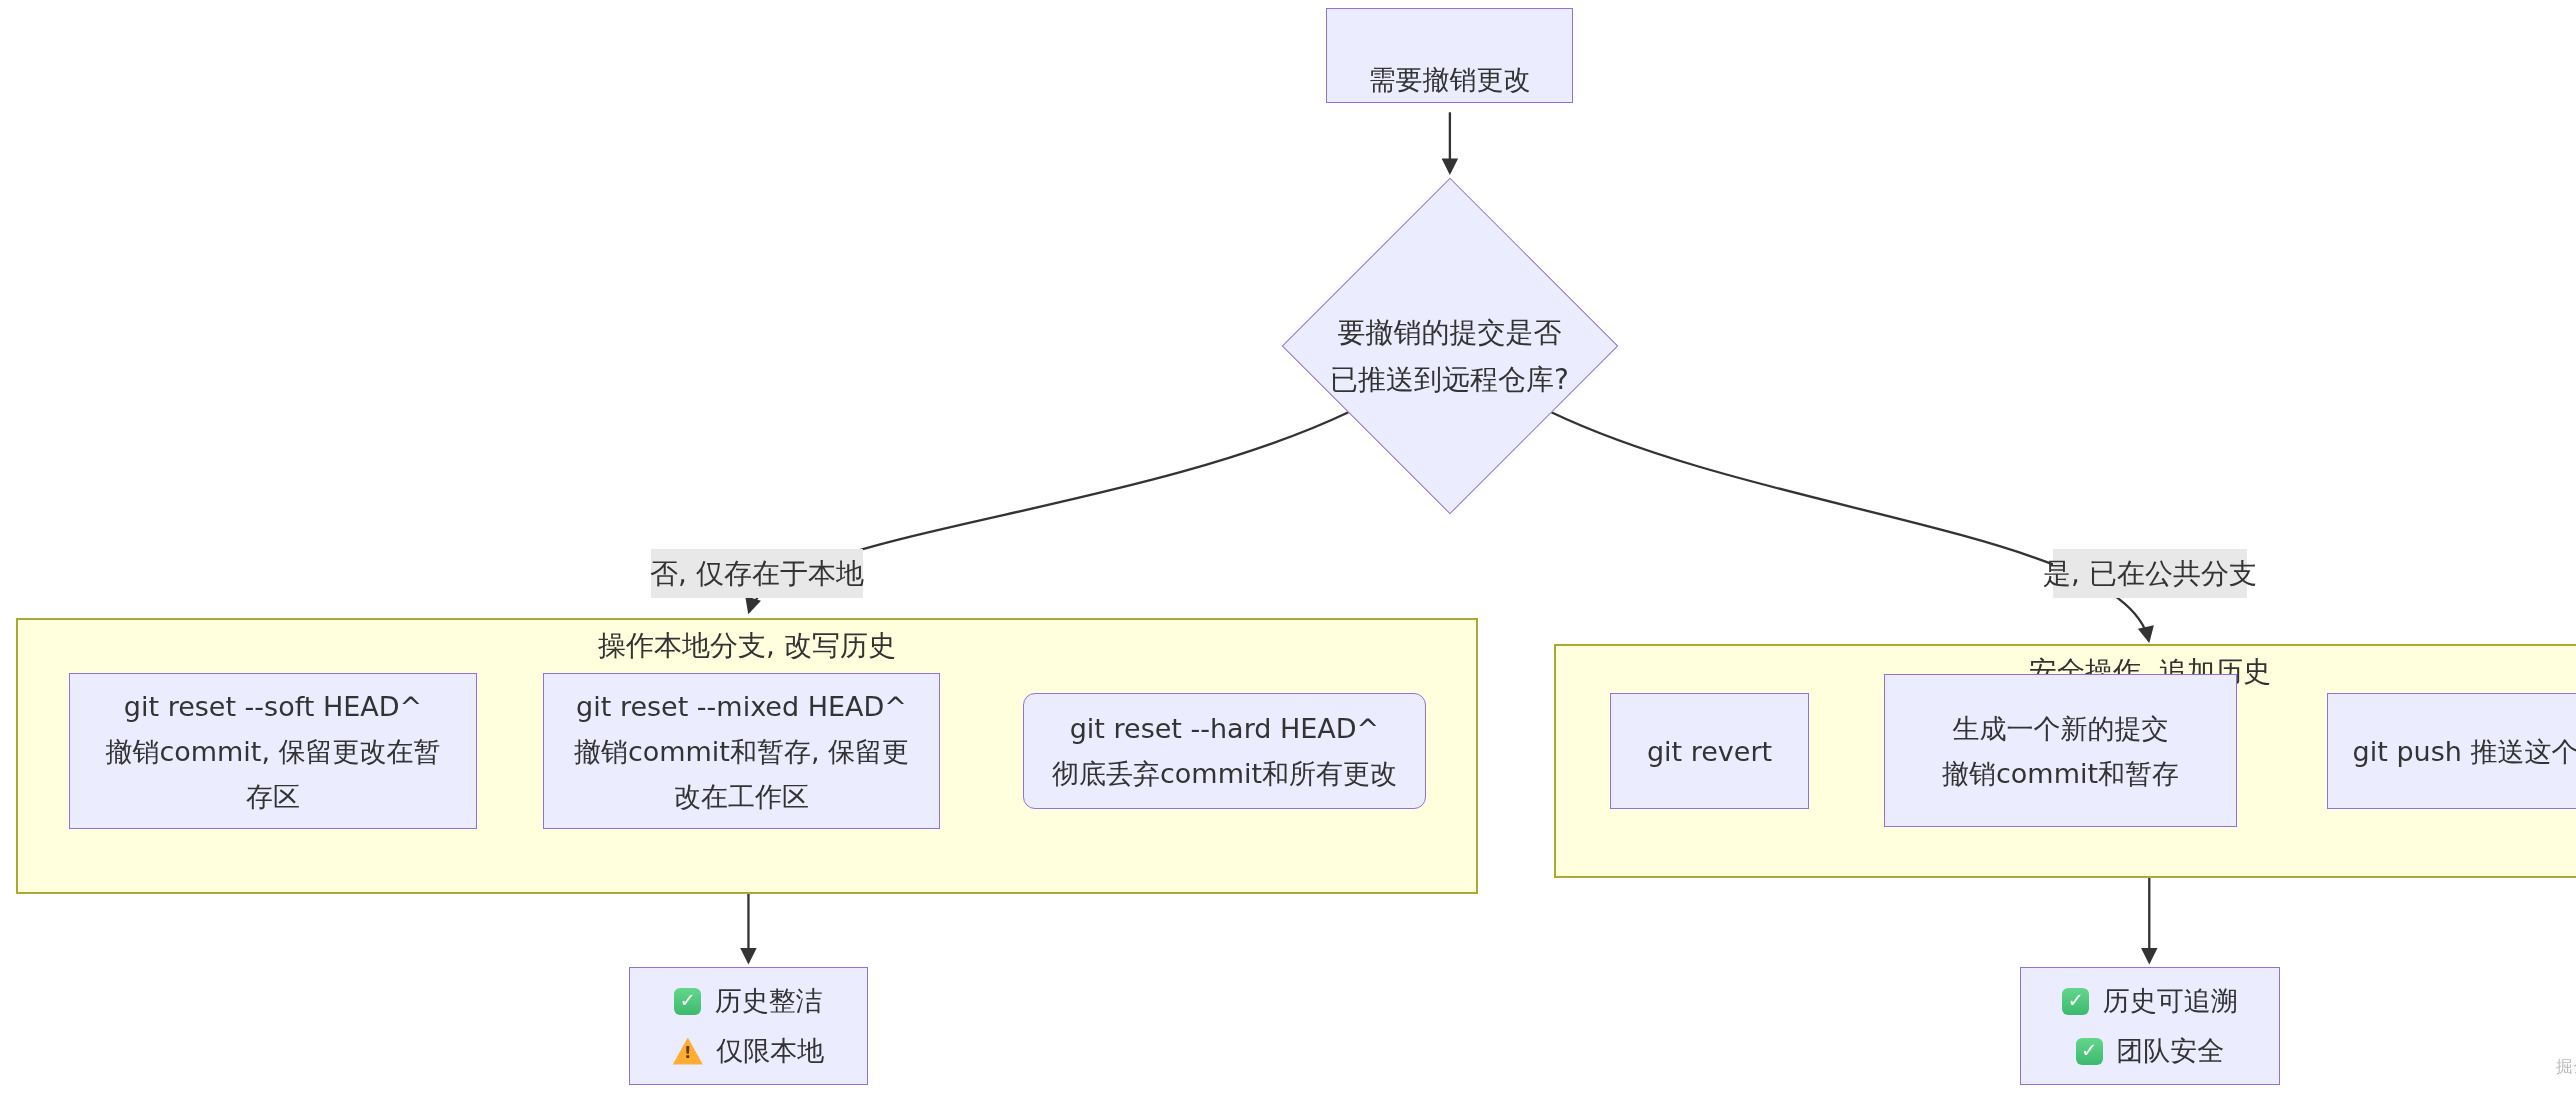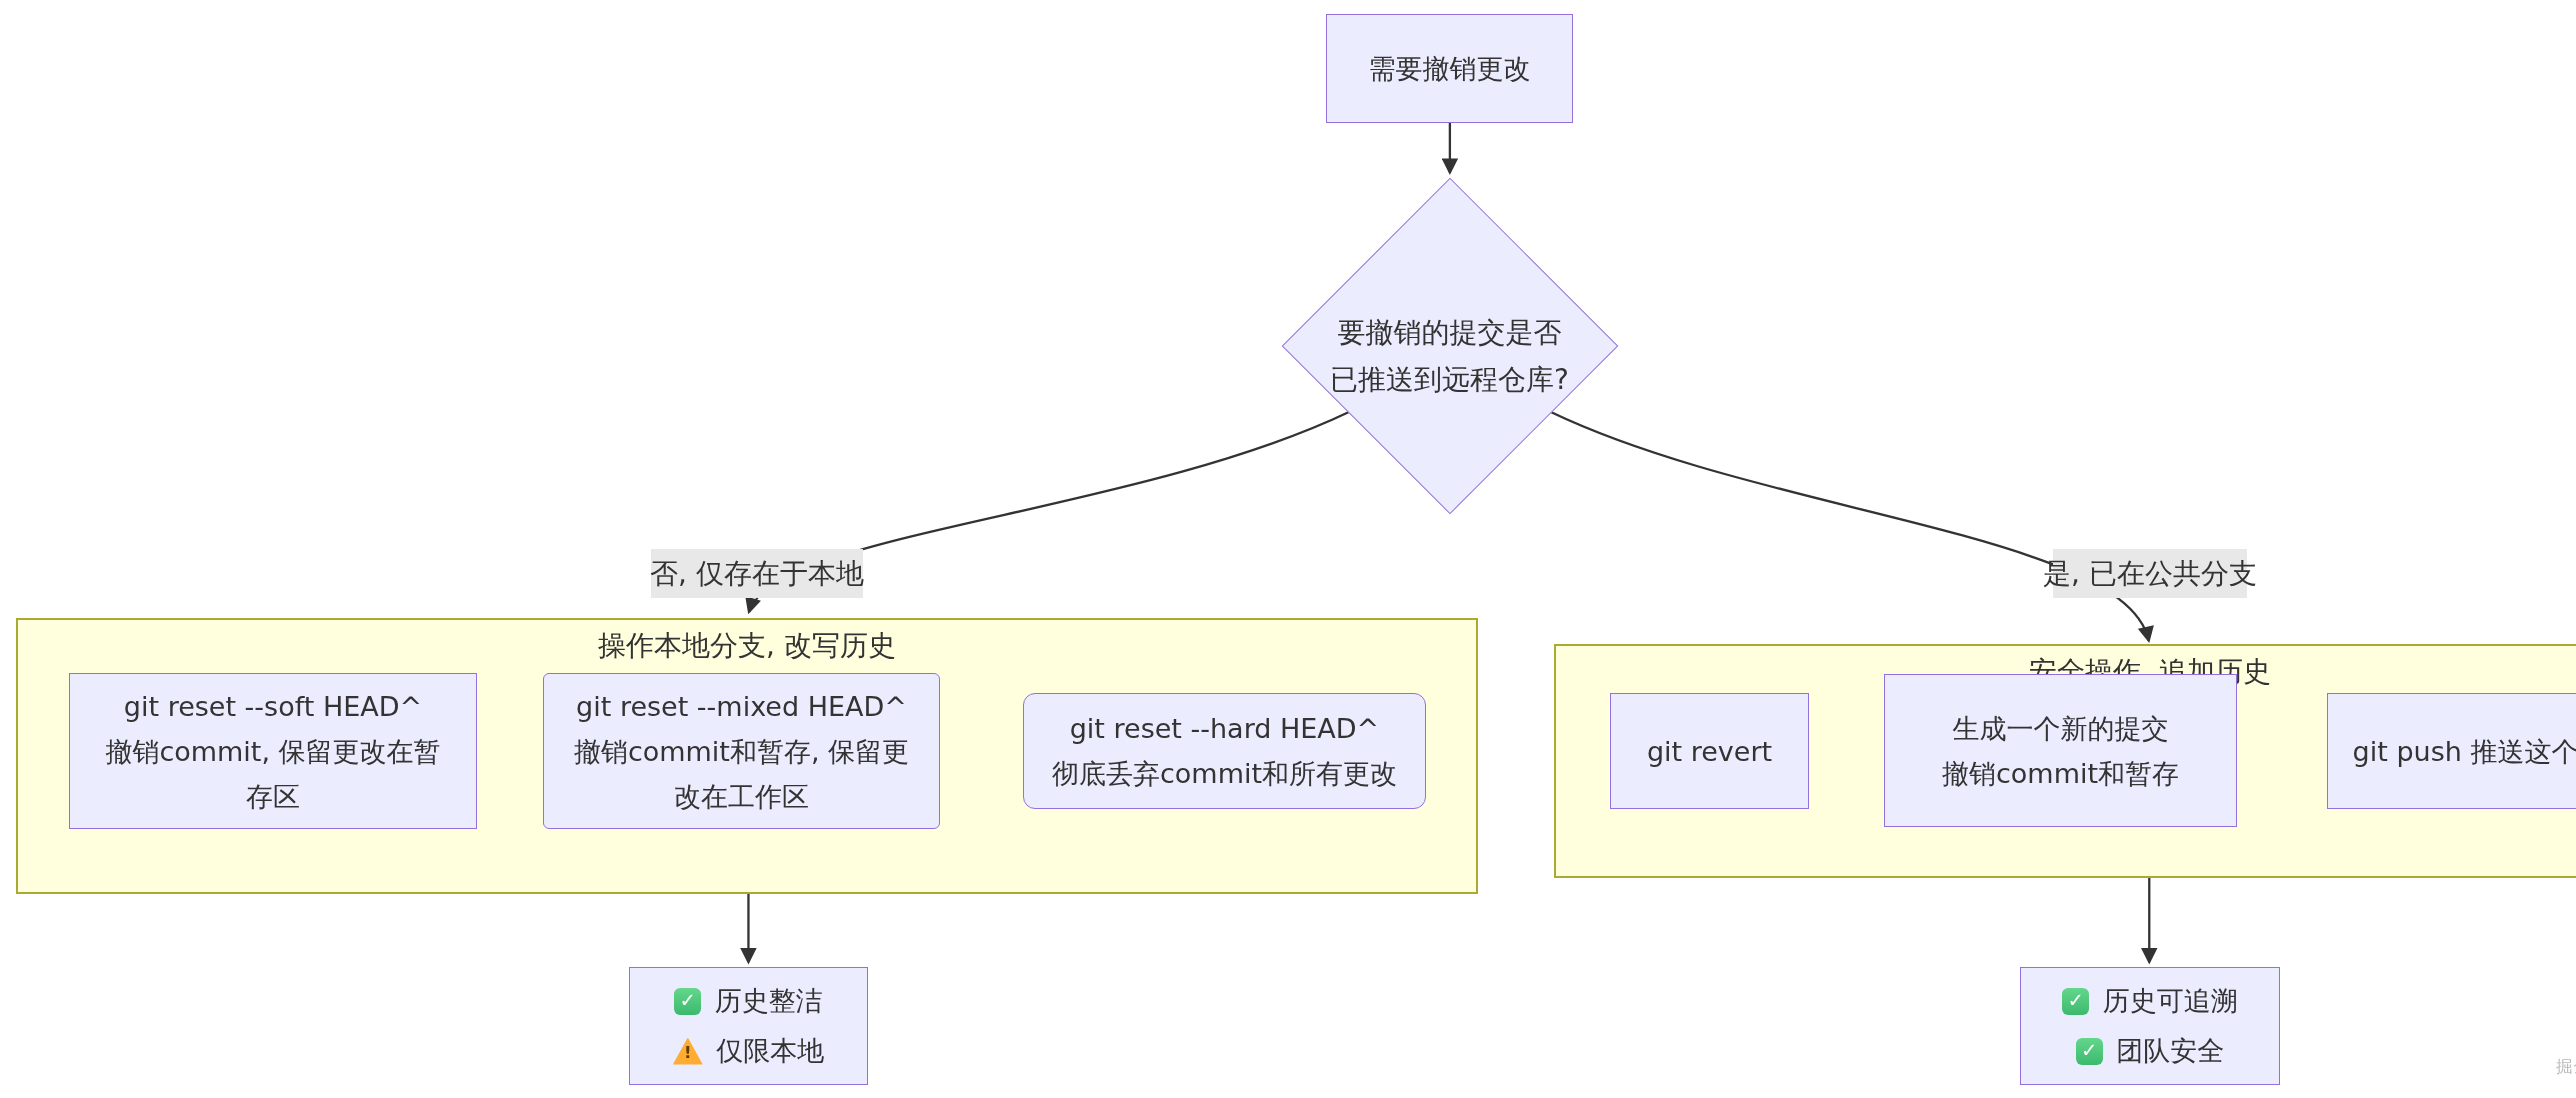--- a/index.html
+++ b/index.html
@@ -71,21 +71,21 @@
         <path d="M0,0 L10,5 L0,10 Z" fill="#333333"></path>
       </marker>
     </defs>
     <path class="edge" d="M2814,218 L2814,335" marker-end="url(#ah)"></path>
     <path class="edge" d="M2618,800 C2200,1000 1500,1035 1453,1188" marker-end="url(#ah)"></path>
     <path class="edge" d="M3010,800 C3428,1000 4126,1035 4171,1244" marker-end="url(#ah)"></path>
     <path class="edge" d="M1452,1735 L1452,1868" marker-end="url(#ah)"></path>
     <path class="edge" d="M4172,1700 L4172,1868" marker-end="url(#ah)"></path>
   </svg>
 
-  <div class="node" style="left:1326px;top:14px;width:247px;height:109px;">
+  <div class="node" style="left:1326px;top:8px;width:247px;height:95px;justify-content:flex-end;">
     <div class="nl">需要撤销更改</div>
   </div>
 
   <div class="diamond-shape"></div>
   <div class="diamond-text">
     <div class="nl">要撤销的提交是否</div>
     <div class="nl">已推送到远程仓库?</div>
   </div>
 
   <div class="edge-label" style="left:651px;top:549px;width:212px;height:49px;">否, 仅存在于本地</div>
@@ -93,21 +93,21 @@
 
   <div class="subgraph" style="left:16px;top:618px;width:1462px;height:276px;text-decoration:underline;">
     <div class="sg-title">操作本地分支, 改写历史</div>
 
     <div class="node" style="left:51px;top:53px;width:408px;height:156px;">
       <div class="nl">git reset --soft HEAD^</div>
       <div class="nl">撤销commit, 保留更改在暂</div>
       <div class="nl">存区</div>
     </div>
 
-    <div class="node" style="left:525px;top:53px;width:397px;height:156px;border-radius:6px;">
+    <div class="node" style="left:525px;top:53px;width:397px;height:156px;">
       <div class="nl">git reset --mixed HEAD^</div>
       <div class="nl">撤销commit和暂存, 保留更</div>
       <div class="nl">改在工作区</div>
     </div>
 
     <div class="node" style="left:1005px;top:73px;width:403px;height:116px;border-radius:12px;">
       <div class="nl">git reset --hard HEAD^</div>
       <div class="nl">彻底丢弃commit和所有更改</div>
     </div>
   </div>

